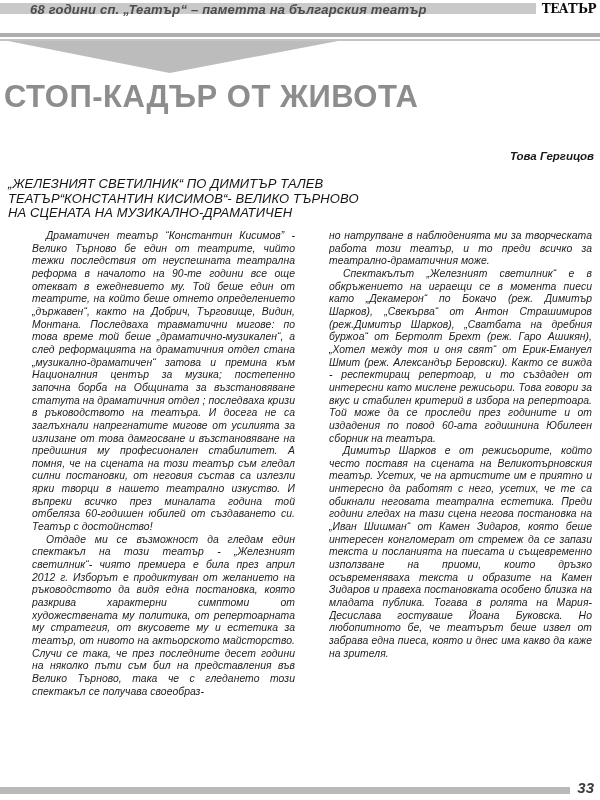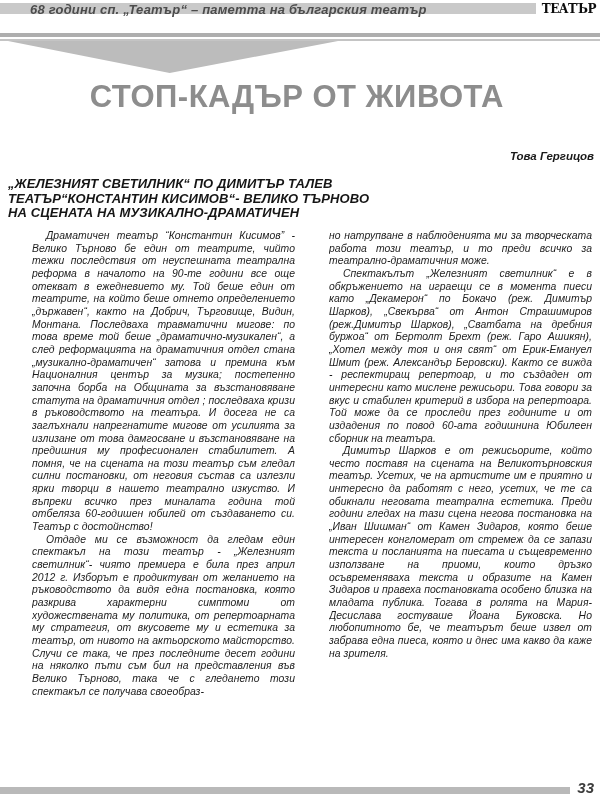--- a/index.html
+++ b/index.html
@@ -26,31 +26,31 @@
   
   .rule-thick{position:absolute;left:0;top:33px;width:600px;height:4px;background:#aeaeae;}
   .rule-thin{position:absolute;left:0;top:39px;width:600px;height:2px;background:#c4c4c4;}
   .down-arrow{
     position:absolute;left:8px;top:41px;width:330px;height:32px;
     background:#bcbcbc;
     clip-path:polygon(0 0,100% 0,49% 100%);
   }
   
   .title{
-    position:absolute;left:16px;top:82px;width:488px;text-align:right;
+    position:absolute;left:4px;top:82px;width:488px;text-align:left;
     font-size:31px;font-weight:bold;color:#8d8d8d;line-height:29px;
     letter-spacing:.5px;
   }
   .author{
     position:absolute;right:6px;top:150px;
     font-size:11.5px;font-weight:bold;font-style:italic;color:#1a1a1a;
   }
   .subtitle{
     position:absolute;left:8px;top:177px;width:560px;
-    font-size:13px;font-weight:bold;font-style:italic;color:#151515;
+    font-size:13px;font-weight:normal;font-style:italic;color:#151515;
     line-height:14.5px;letter-spacing:.1px;
   }
   
   .columns{
     position:absolute;left:8px;top:230px;width:584px;height:534px;
     display:flex;gap:10px;
   }
   .col{
     width:287px;height:100%;overflow:hidden;
     font-size:10.4px;font-style:italic;color:#1c1c1c;

